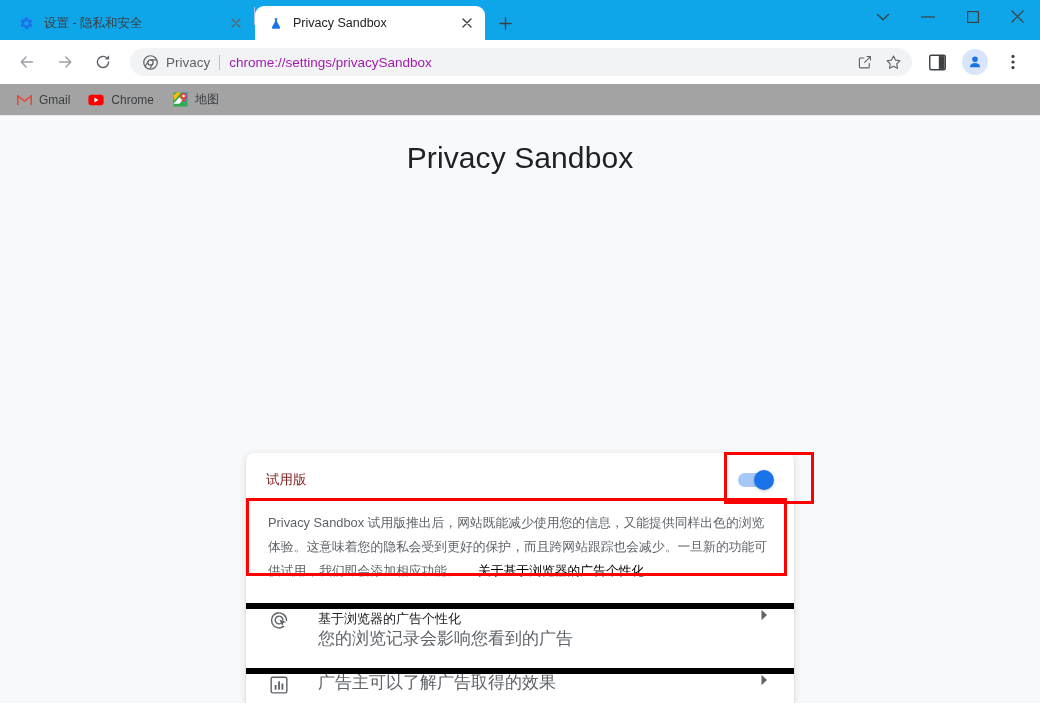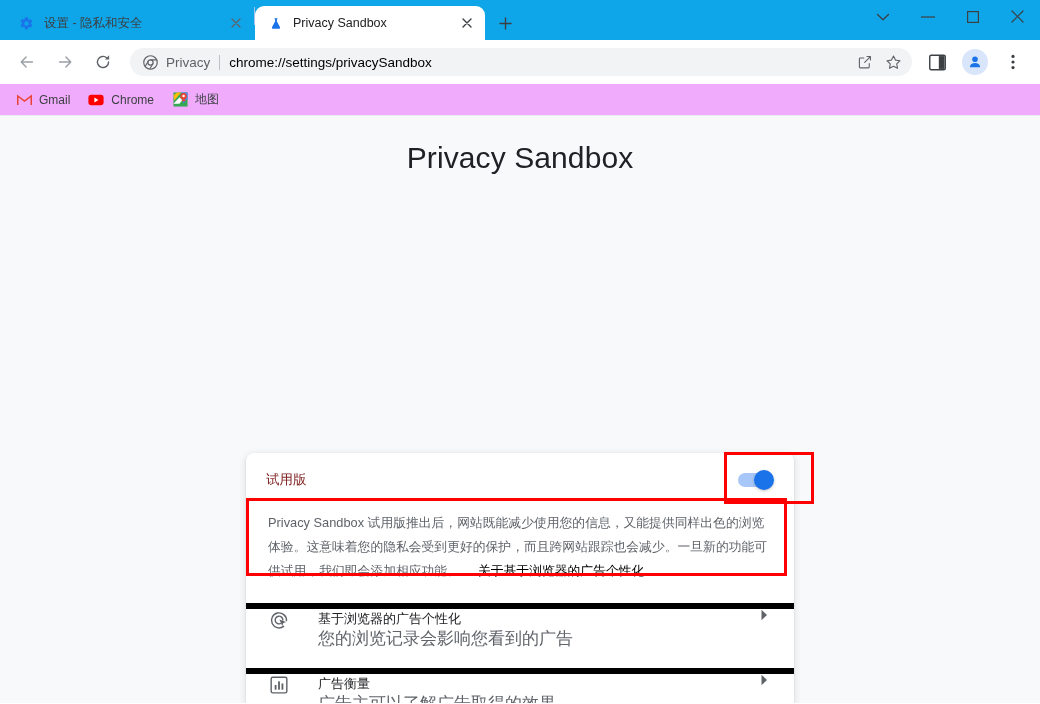--- a/index.html
+++ b/index.html
@@ -123,21 +123,21 @@
   }
   .omni-divider {
     width: 1px;
     height: 15px;
     background: #bdc1c6;
     margin: 0 9px;
     flex: 0 0 1px;
   }
   .omni-url {
     font-size: 13.5px;
-    color: #000000;
+    color: #a21caf;
     white-space: nowrap;
     overflow: hidden;
     text-overflow: ellipsis;
     flex: 1 1 auto;
   }
   .omni-actions {
     display: flex;
     align-items: center;
     flex: 0 0 auto;
   }
@@ -150,21 +150,21 @@
   .avatar-wrap {
     width: 26px; height: 26px;
     border-radius: 50%;
     background: #d9e5fb;
     display: flex; align-items: center; justify-content: center;
   }
 
   
   .bookmarks {
     height: 32px;
-    background: #f0abfc;
+    background: #a3a3a3;
     display: flex;
     align-items: center;
     padding-left: 8px;
     border-bottom: 1px solid #e8eaed;
     box-sizing: border-box;
   }
   .bm {
     display: flex;
     align-items: center;
     height: 24px;
@@ -515,21 +515,20 @@
     <div class="row">
       <span class="row-icon">
         <svg width="20" height="20" viewBox="0 0 24 24" aria-hidden="true">
           <rect x="2.6" y="2.6" width="18.8" height="18.8" rx="2" fill="none" stroke="#5f6368" stroke-width="1.7"></rect>
           <rect x="6.8" y="12" width="2.2" height="5.6" fill="#5f6368"></rect>
           <rect x="10.9" y="7.6" width="2.2" height="10" fill="#5f6368"></rect>
           <rect x="15" y="10.2" width="2.2" height="7.4" fill="#5f6368"></rect>
         </svg>
       </span>
       <span class="row-text">
-        <span class="row-title" style="display: block;">广告衡量</span>
         <span class="row-sub" style="display: block;">广告主可以了解广告取得的效果</span>
       </span>
       <span class="row-arrow">
         <svg width="9" height="12" viewBox="0 0 9 12" aria-hidden="true">
           <path fill="#5f6368" d="M1.5 0.8L7 6l-5.5 5.2z"></path>
         </svg>
       </span>
     </div>
 
   </div>

